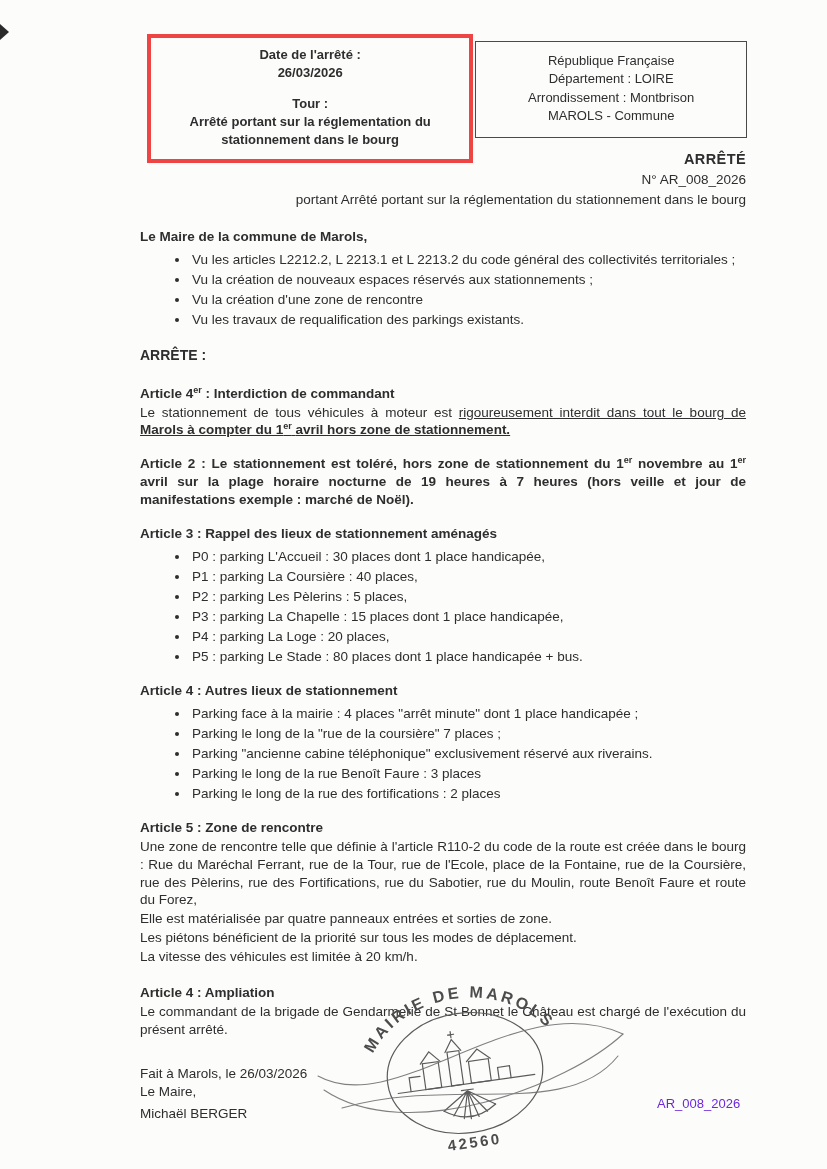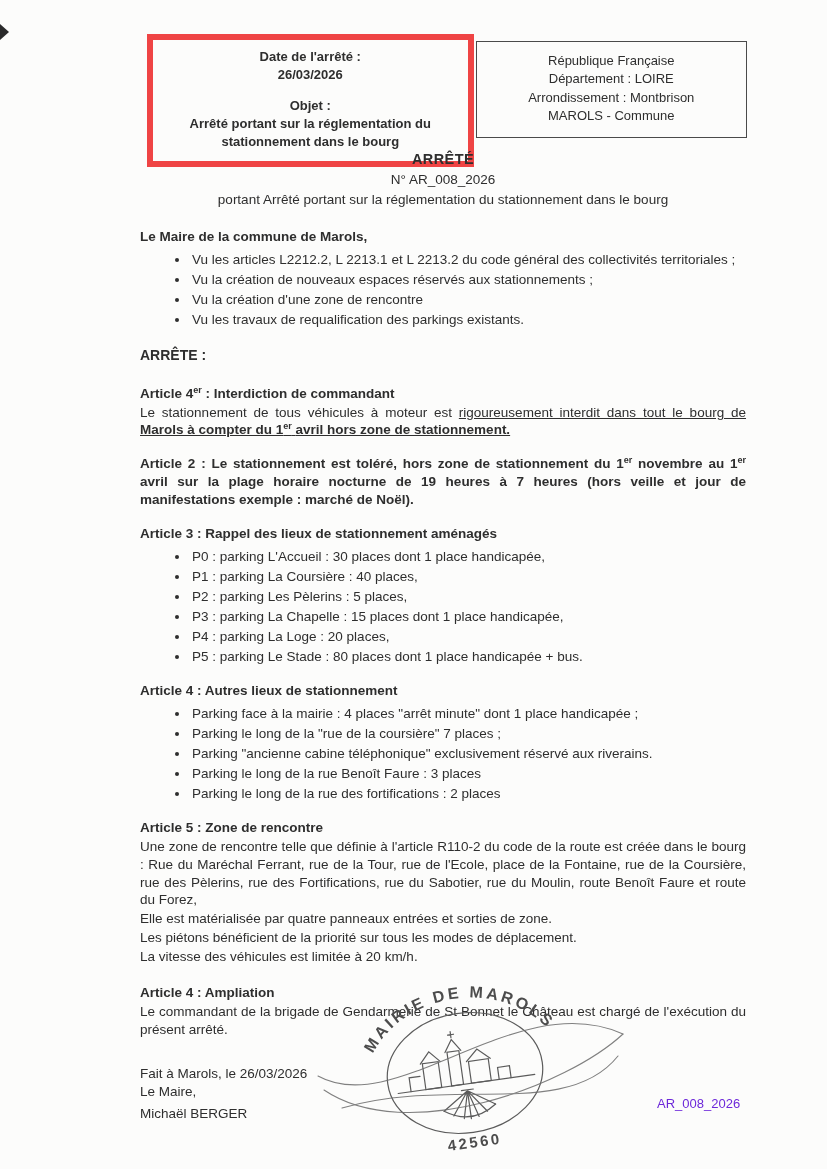--- a/index.html
+++ b/index.html
@@ -18,35 +18,35 @@
   .scan-artifact {
     position: absolute; left: 0; top: 24px; width: 9px; height: 16px;
     background: #2a2a2a;
     clip-path: polygon(0 0, 100% 50%, 0 100%);
   }
 
   
   .header-row { position: absolute; top: 34px; left: 147px; width: 600px; display: flex; align-items: flex-start; }
   .box-left {
     box-sizing: border-box; width: 356px;
-    border: 6px solid #ef4444;
+    border: 4px solid #ef4444;
     padding: 8px 14px 10px;
     text-align: center; font-weight: bold; font-size: 13px; line-height: 1.38;
   }
   .box-right {
     box-sizing: border-box; width: 298px; margin-left: 2px; margin-top: 7px;
     border: 1px solid #4a4a4a;
     padding: 10px 6px 11px;
     text-align: center; font-size: 13px; line-height: 1.42;
   }
   .box-spacer { height: 13px; }
 
   
   .content { position: absolute; left: 140px; top: 150px; width: 606px; font-size: 13.5px; line-height: 1.33; }
-  .center { text-align: center; }
+  .center { text-align: right; }
   .b { font-weight: bold; }
   .u { text-decoration: underline; }
   .just { text-align: justify; }
   p { margin: 0; }
   sup { font-size: 9px; line-height: 0; }
 
   .title-main { font-weight: bold; font-size: 14.5px; letter-spacing: .4px; }
   .title-number { margin-top: 2px; }
   .title-sub { margin-top: 2px; }
 
@@ -76,21 +76,21 @@
 
 <div class="page">
 
   <div class="scan-artifact"></div>
 
   <div class="header-row">
     <div class="box-left">
       <div>Date de l'arrêté :</div>
       <div>26/03/2026</div>
       <div class="box-spacer"></div>
-      <div>Objet :</div>
+      <div>Tour :</div>
       <div>Arrêté portant sur la réglementation du stationnement dans le bourg</div>
     </div>
     <div class="box-right">
       <div>République Française</div>
       <div>Département : LOIRE</div>
       <div>Arrondissement : Montbrison</div>
       <div>MAROLS - Commune</div>
     </div>
   </div>
 

